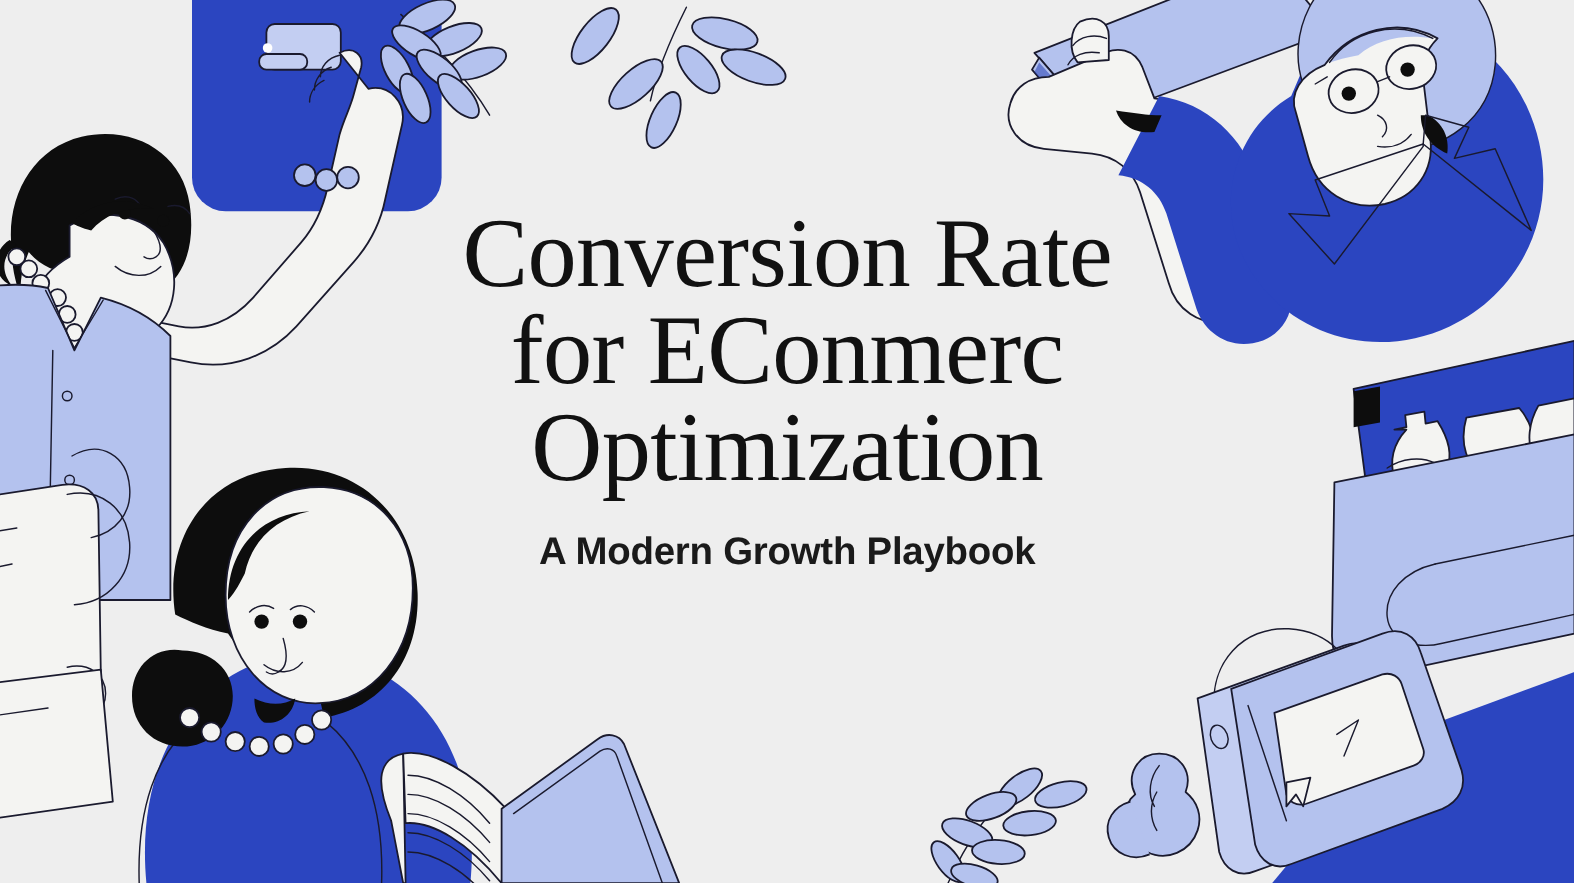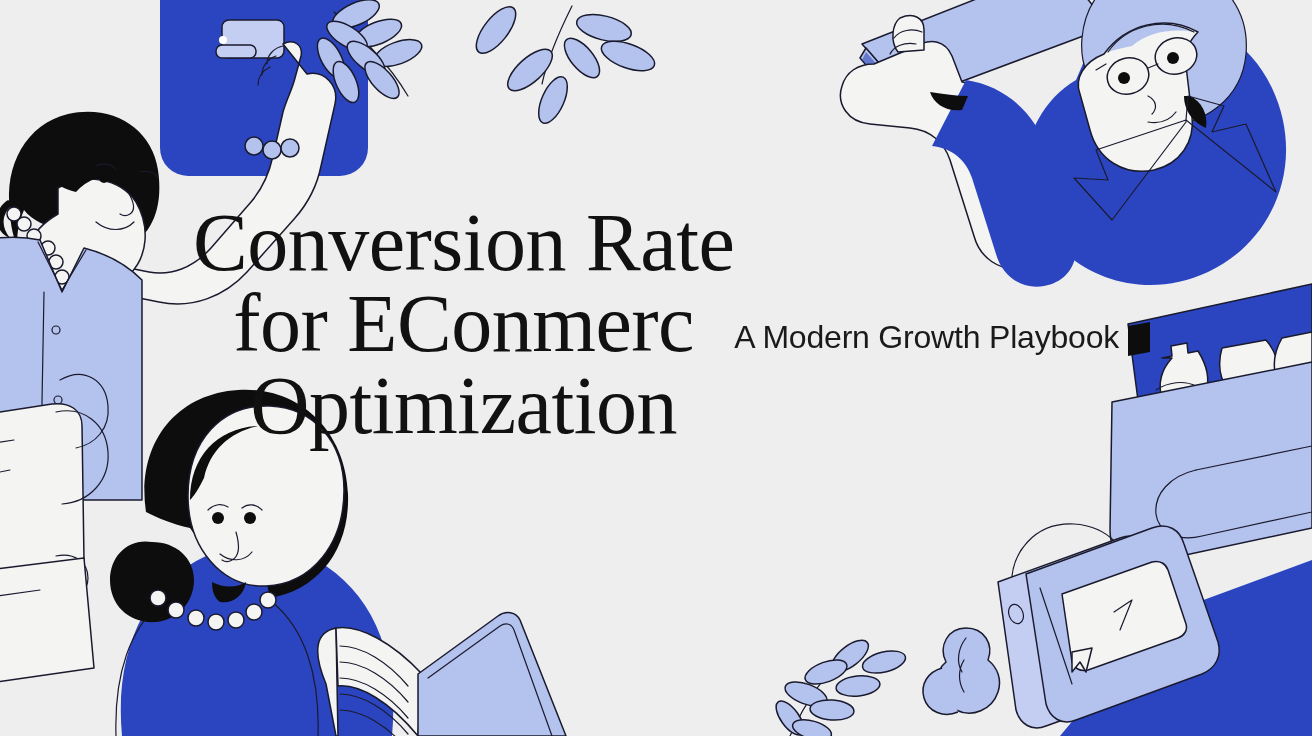--- a/index.html
+++ b/index.html
@@ -23,40 +23,40 @@
     height: 736px;
     display: block;
   }
   .text-block {
     position: absolute;
     left: 0;
     top: 0;
     width: 1312px;
     height: 648px;
     display: flex;
-    flex-direction: row;
+    flex-direction: column;
     align-items: center;
     justify-content: center;
     pointer-events: none;
   }
   .title {
     font-family: "Liberation Serif", "DejaVu Serif", serif;
     font-weight: 400;
     font-size: 82px;
     line-height: 0.99;
     color: #111111;
     text-align: center;
     letter-spacing: -0.5px;
     margin: 0;
     max-width: 620px;
   }
   .title .ln { display: block; }
   .subtitle {
     font-family: "Liberation Sans", sans-serif;
-    font-weight: 400;
+    font-weight: 700;
     font-size: 32px;
     line-height: 1.2;
     color: #1a1a1a;
     text-align: center;
     letter-spacing: -0.2px;
     margin: 26px 0 0 0;
   }
 </style>
 </head>
 <body>

